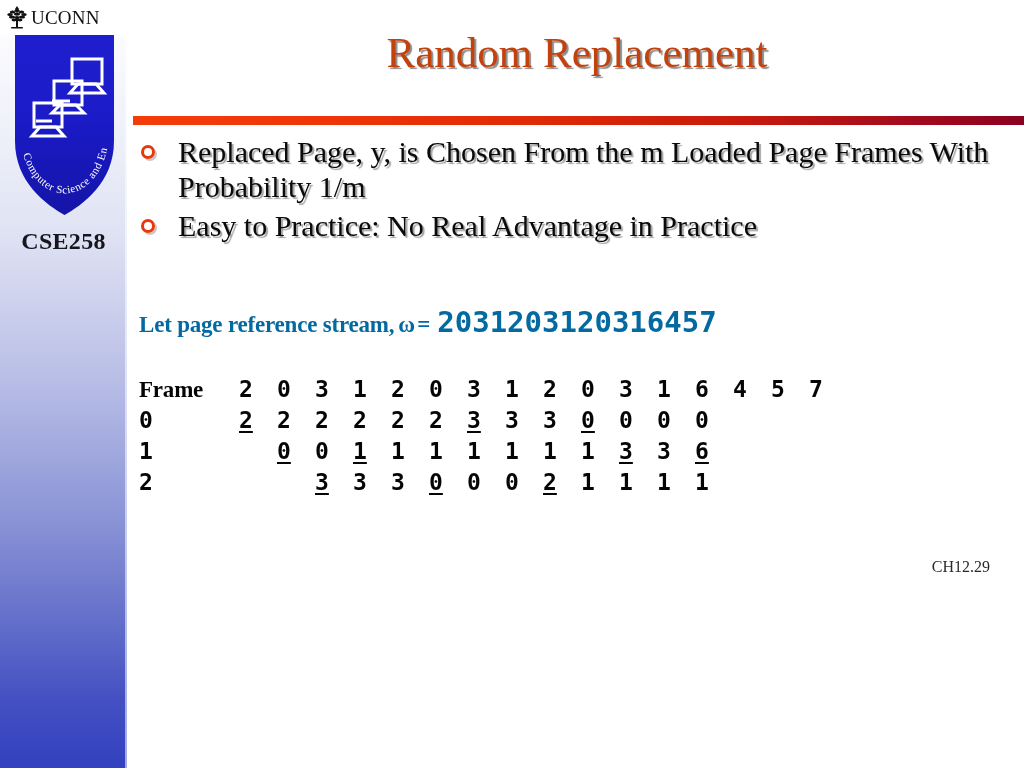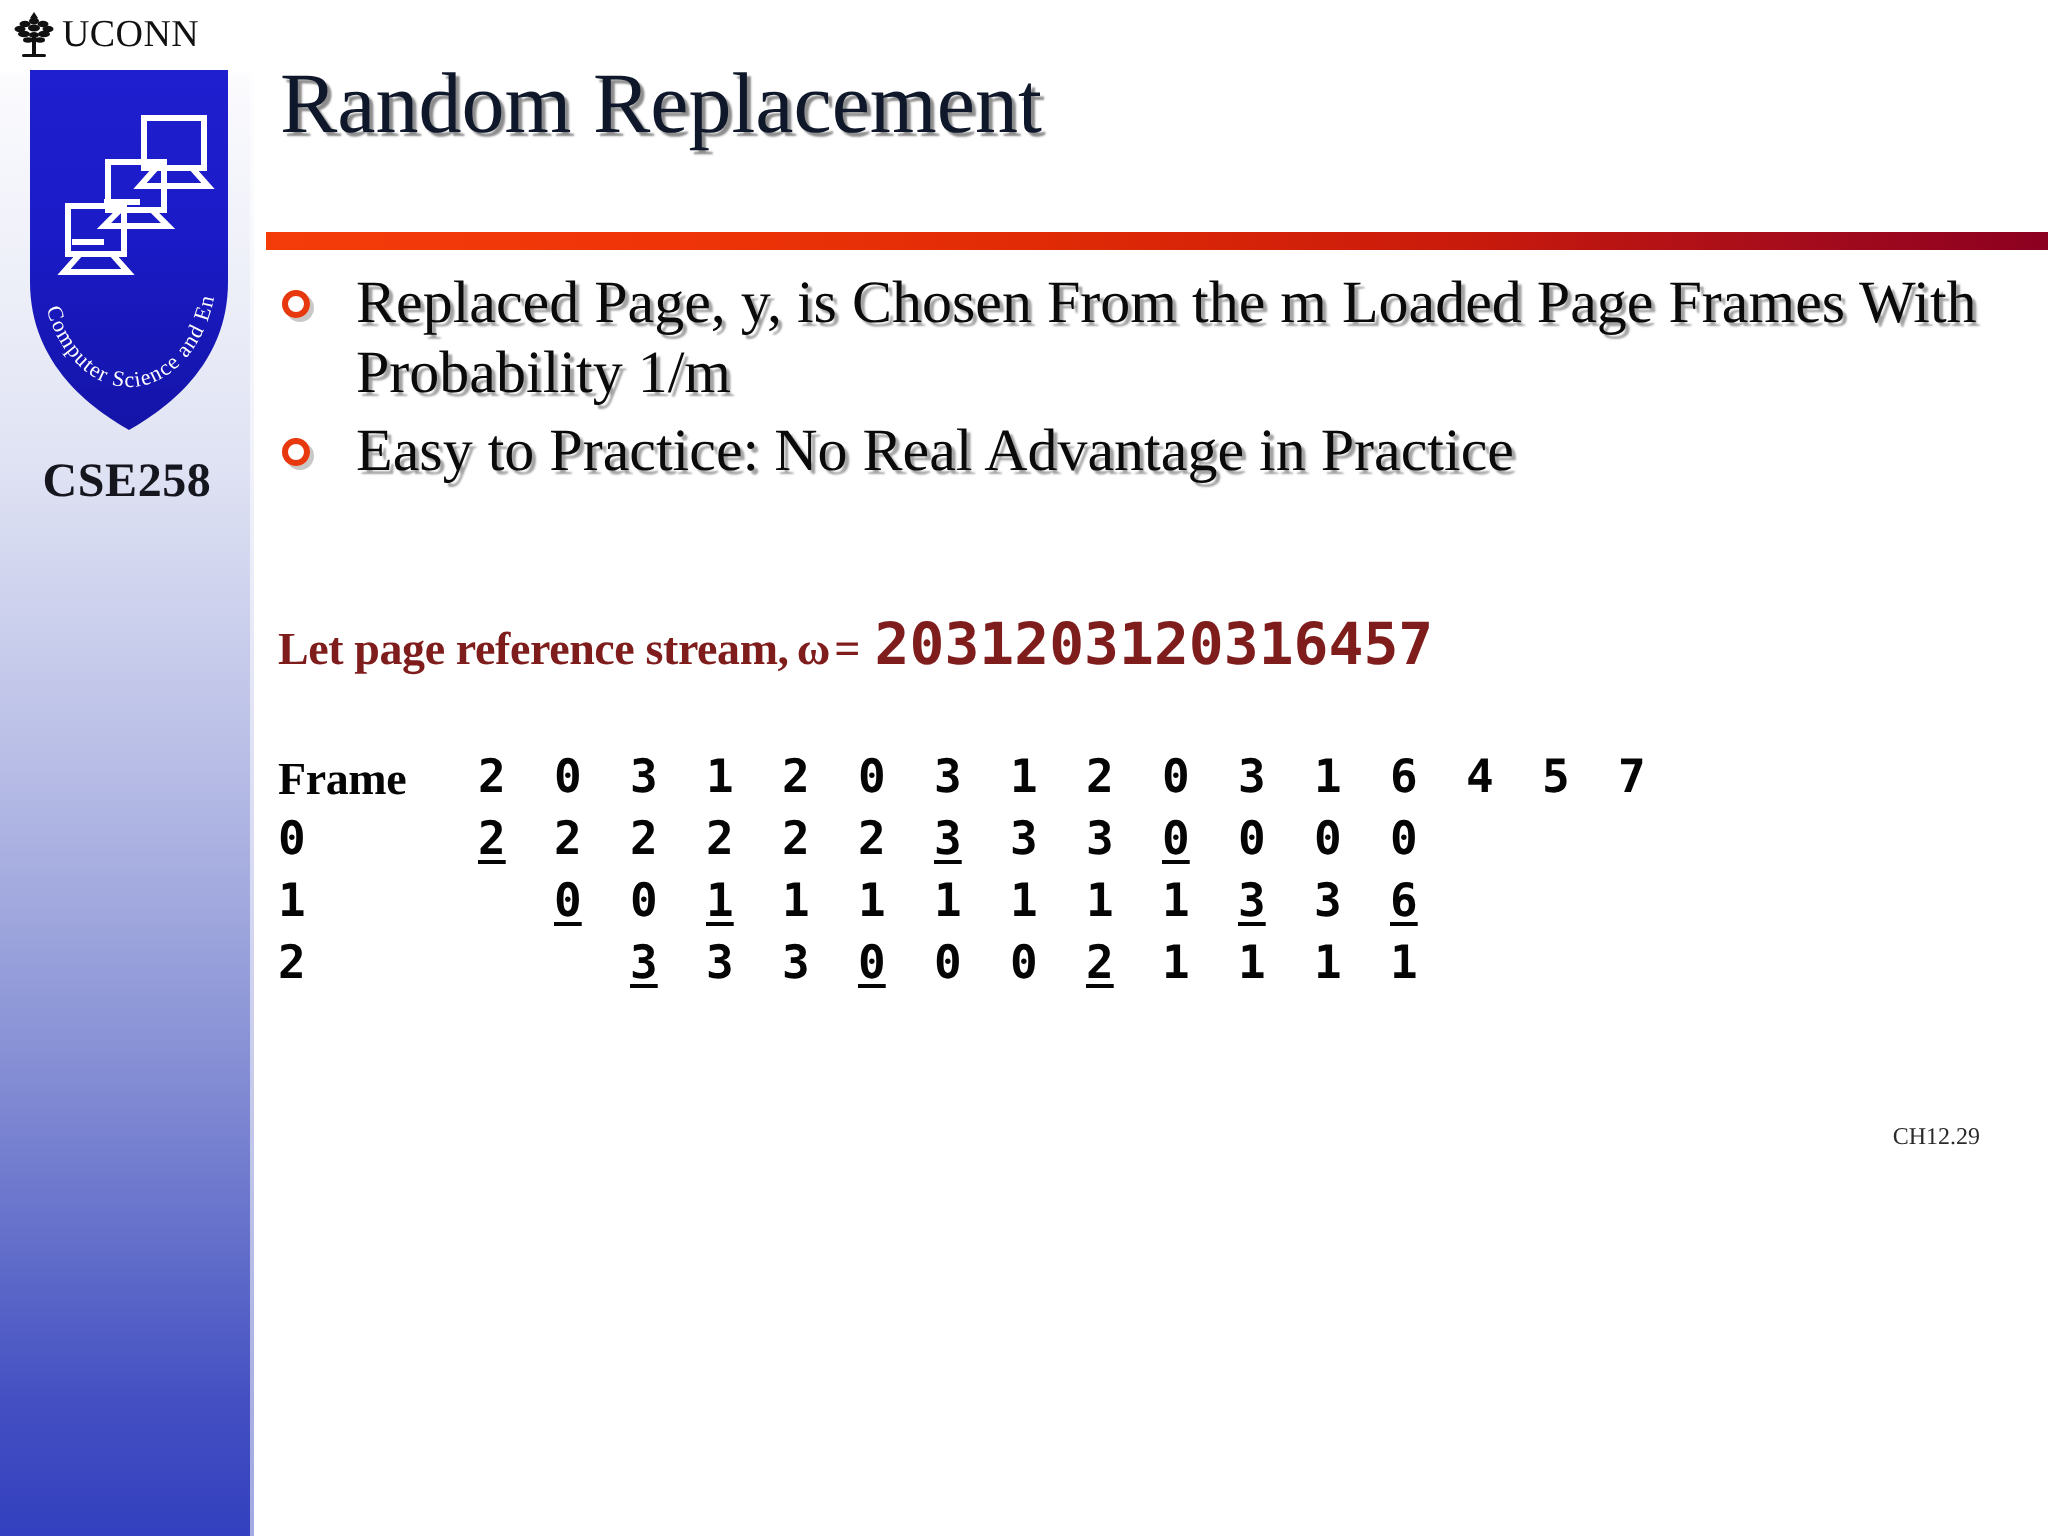--- a/index.html
+++ b/index.html
@@ -87,25 +87,25 @@
     font-size: 24px;
     color: #16161f;
     letter-spacing: 0.3px;
   }
 
   
   #title {
     position: absolute;
     left: 140px; top: 28px;
     width: 874px;
-    text-align: left;
+    text-align: center;
     font-family: "Liberation Serif", "DejaVu Serif", serif;
     font-size: 43px;
     font-weight: normal;
-    color: #0f172a;
+    color: #c2410c;
     letter-spacing: 0px;
     text-shadow: 2px 2px 1px rgba(120,120,120,0.85);
     white-space: nowrap;
   }
 
   
   #divider {
     position: absolute;
     left: 133px; top: 116px;
     width: 891px; height: 9px;
@@ -145,21 +145,21 @@
     line-height: 1.16;
     color: #0a0a0a;
     text-shadow: 2px 2px 1px rgba(140,140,140,0.8);
   }
 
   
   #stream-line {
     position: absolute;
     left: 139px; top: 305px;
     font-size: 23px;
-    color: #7f1d1d;
+    color: #0369a1;
     white-space: nowrap;
     display: flex;
     align-items: baseline;
   }
   #stream-label {
     font-family: "Liberation Serif", serif;
     font-weight: bold;
     letter-spacing: -0.2px;
   }
   #stream-omega {
@@ -220,21 +220,21 @@
     text-decoration: underline;
     text-decoration-thickness: 2px;
     text-underline-offset: 3px;
   }
 
   
   #footer {
     position: absolute;
     right: 34px; bottom: 8px;
     font-family: "Liberation Serif", serif;
-    font-size: 12px;
+    font-size: 16px;
     color: #2a2a2a;
   }
 </style>
 </head>
 <body>
 
 <div id="slide">
 
   <div id="sidebar">
     <div id="sidebar-edge"></div>

